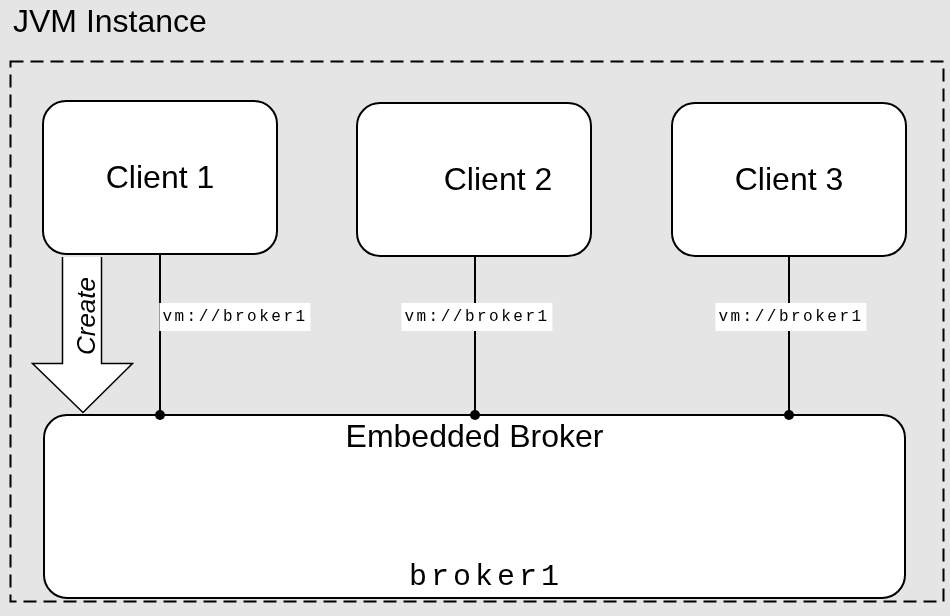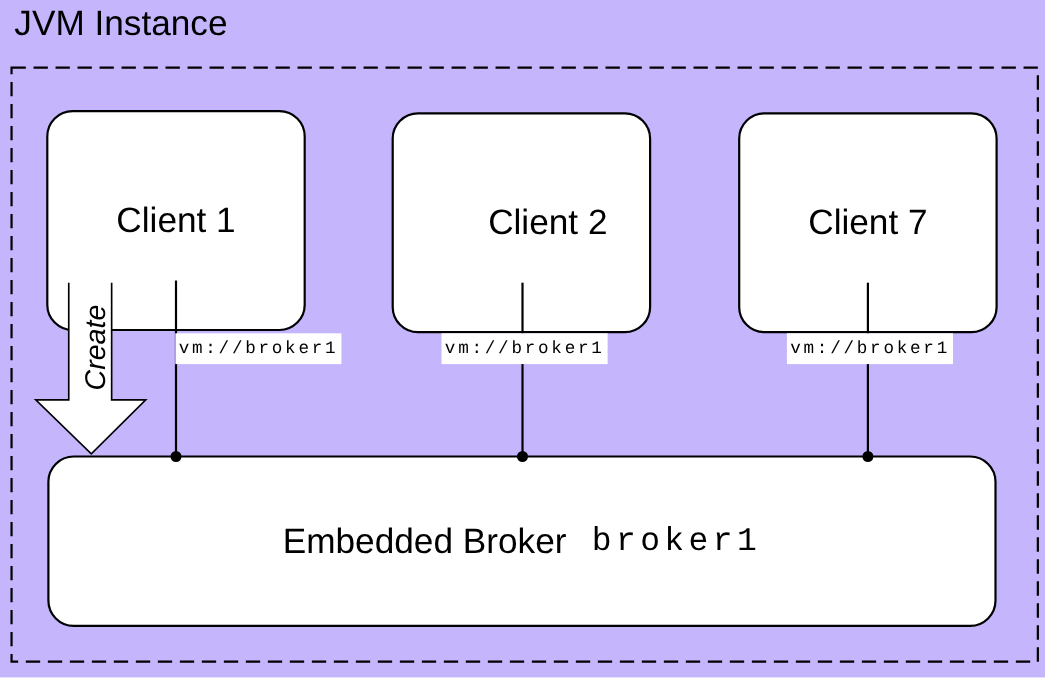--- a/index.html
+++ b/index.html
@@ -1,19 +1,19 @@
 <!DOCTYPE html>
 <html><head>
 <meta charset="utf-8">
 <style>
   html,body{margin:0;padding:0;background:#ffffff;}
   .stage{
     position:relative;
     width:950px;height:616px;
-    background:#c4b5fd;
+    background:#e5e5e5;
     font-family:"Liberation Sans", sans-serif;
     color:#000000;
     overflow:hidden;
   }
   .diagram-title{
     position:absolute;
     left:13px;top:2px;
     font-size:32px;
     line-height:38px;
     color:#000000;
@@ -23,31 +23,32 @@
     position:absolute;
     border:2px solid #000000;
     border-radius:24px;
     background:#ffffff;
     display:flex;
     align-items:center;
     justify-content:center;
     box-sizing:border-box;
   }
   .client{
-    width:236px;height:201px;
+    width:236px;height:155px;
     font-size:32px;
     text-align:center;
   }
   .client-1{left:42px;top:100px;}
   .client-2{left:356px;top:102px;padding-left:48px;}
   .client-3{left:671px;top:102px;}
   .broker{
     left:43px;top:414px;
-    width:863px;height:156px;
-    flex-direction:row;
+    width:863px;height:185px;
+    flex-direction:column;
+    justify-content:space-between;
   }
   .broker-title{
     font-size:32px;
     line-height:40px;
   }
   .broker-name{
     font-family:"Liberation Mono","DejaVu Sans Mono",monospace;
     font-size:30px;
     line-height:40px;
     letter-spacing:4px;
@@ -93,21 +94,21 @@
 
   <div class="diagram-title">JVM Instance</div>
 
   <div class="box client client-1">
     <span>Client 1</span>
   </div>
   <div class="box client client-2">
     <span>Client 2</span>
   </div>
   <div class="box client client-3">
-    <span>Client 7</span>
+    <span>Client 3</span>
   </div>
 
   <div class="box broker">
     <div class="broker-title">Embedded Broker</div>
     <div class="broker-name">broker1</div>
   </div>
 
   <svg class="svg-layer" width="950" height="616" viewBox="0 0 950 616">
 
     <rect x="10.5" y="61.5" width="933" height="540" fill="none" stroke-width="2" stroke-dasharray="13 7" stroke="#000000"></rect>

